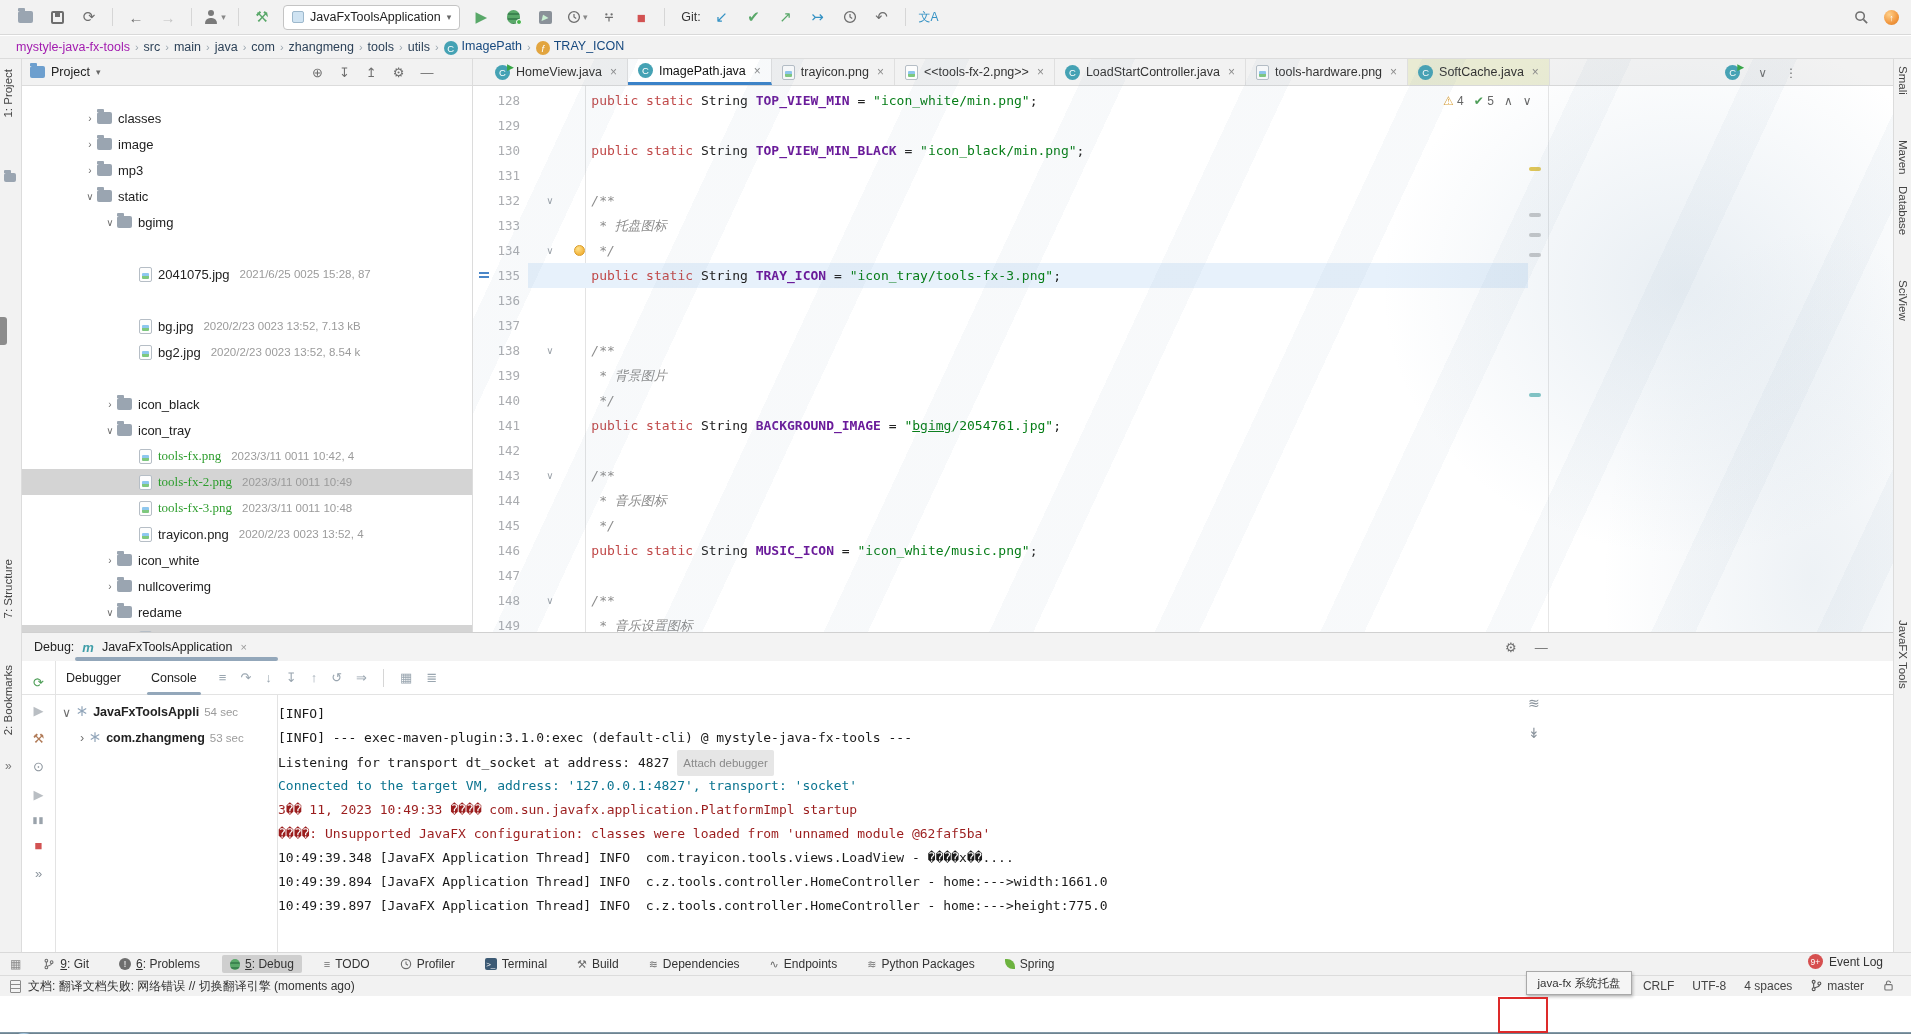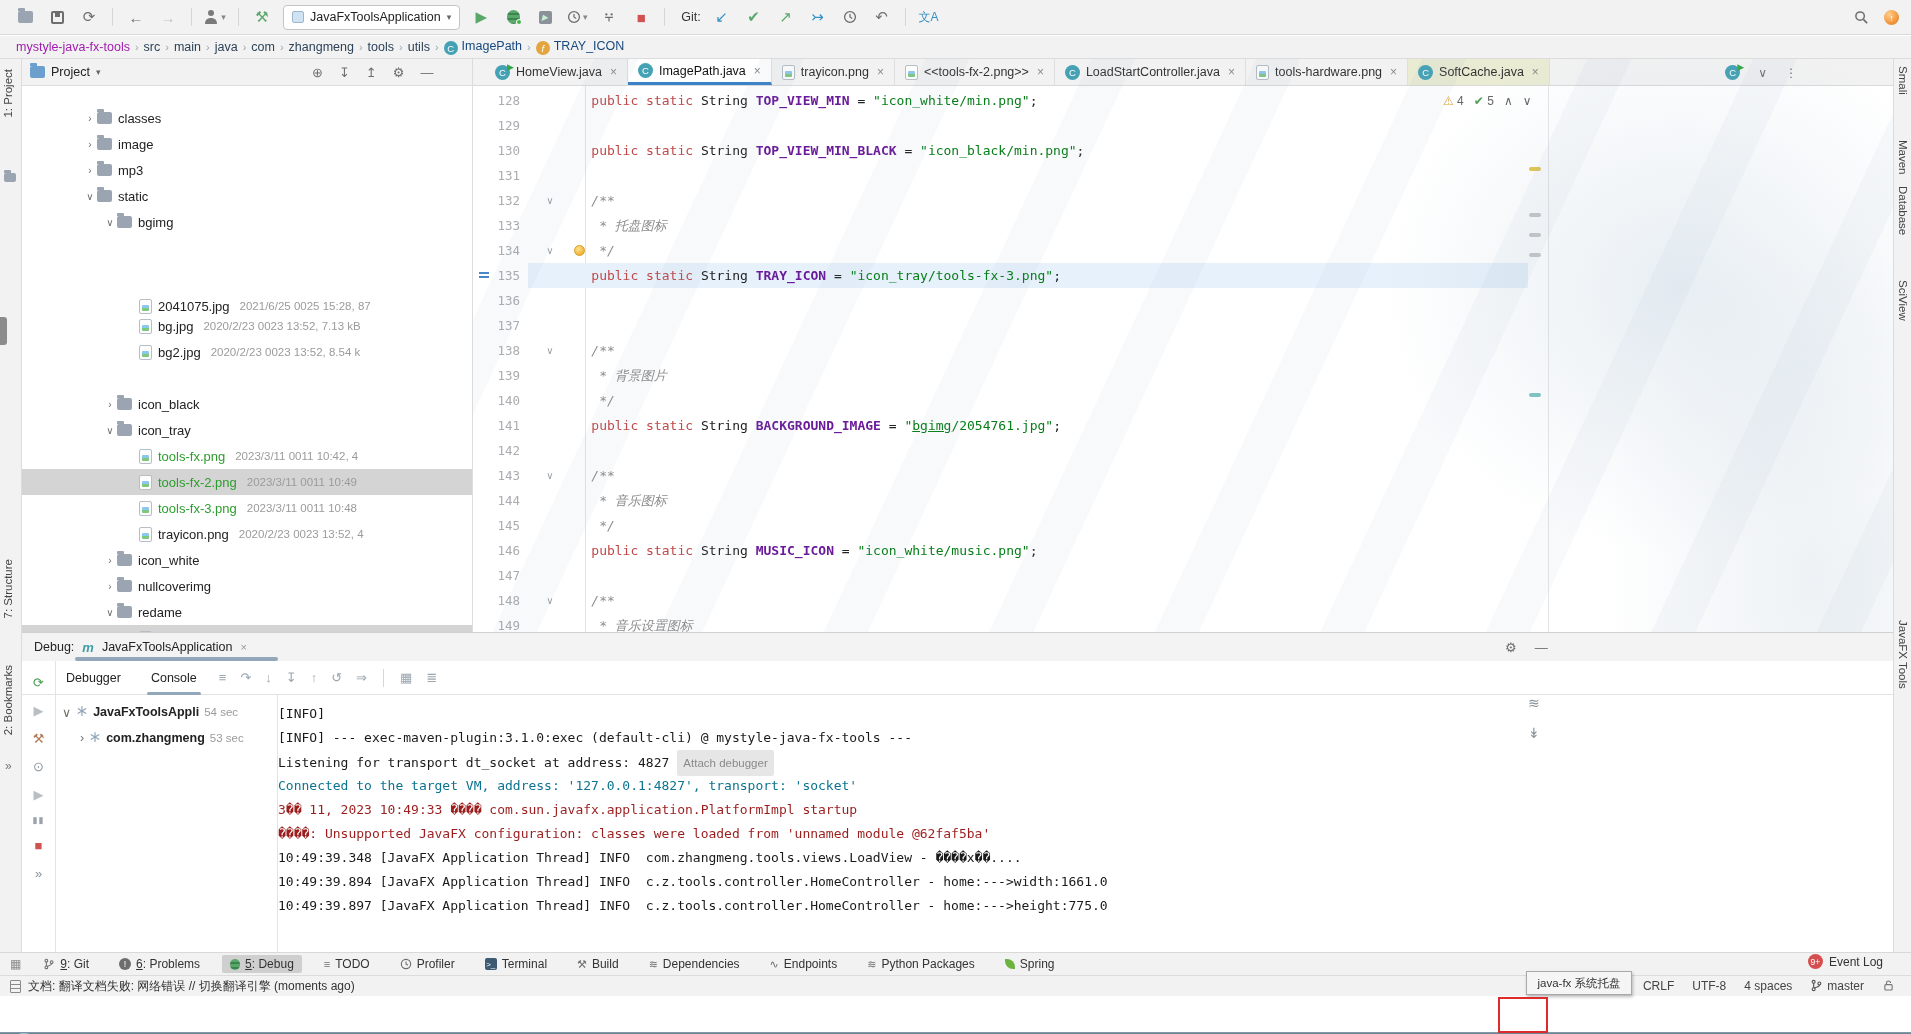--- a/index.html
+++ b/index.html
@@ -53,21 +53,21 @@
 
   
   #project { left:22px; top:59px; width:451px; height:573px; background:#fff; border-right:1px solid #dcdcdc; overflow:hidden; }
   #project-header { height:27px; background:#f2f2f2; border-bottom:1px solid #dcdcdc; display:flex; align-items:center; padding-left:8px; gap:6px; font-size:12.5px; color:#222; }
   #ph-icons { position:absolute; left:290px; top:0; height:27px; display:flex; align-items:center; gap:16px; color:#6e6e6e; font-size:13px; }
   #ptree { position:absolute; left:0; top:27px; width:451px; height:546px; overflow:hidden; }
   .trow { position:absolute; left:0; width:451px; height:26px; display:flex; align-items:center; font-size:13px; color:#222; }
   .trow.sel { background:#d4d4d4; }
   .trow .chev { width:14px; color:#6e6e6e; font-size:10px; text-align:center; flex:none; }
   .trow .nm { margin-left:6px; white-space:nowrap; }
-  .trow .nm.green { color:#2d9d2d; }
+  .trow .nm.green { color:#2d9d2d;font-family:Liberation Serif, serif; }
   .trow .meta { margin-left:10px; color:#9b9b9b; font-size:11.5px; white-space:nowrap; }
   .ico-imgfile { width:13px; height:15px; background:#fdfdfd; border:1px solid #b6bec6; border-radius:2px; position:relative; flex:none; }
   .ico-imgfile i { position:absolute; left:2px; top:5px; width:7px; height:6px; background:linear-gradient(180deg,#8ec7ee 55%,#7ec87e 45%); border-radius:1px; }
 
   
   #editor { left:473px; top:59px; width:1420px; height:573px; background:#fff; overflow:hidden; }
   #tabs { position:relative; height:27px; background:#f2f2f2; border-bottom:1px solid #d9d9d9; display:flex; align-items:stretch; padding-left:12px; }
   .tab { display:flex; align-items:center; gap:6px; padding:0 10px; border-right:1px solid #dfdfdf; font-size:12.5px; color:#333; }
   .tab.sel { background:#fff; border-bottom:3px solid #3a82c8; color:#111; }
   .tab.tint { background:#e9ebd3; }
@@ -395,21 +395,21 @@
           </span>
           <span class="nm">static</span>
         </div>
         <div class="trow" style="top: 123px; padding-left: 81px;">
           <span class="chev">∨</span>
           <span class="ico-folder">
             <i></i>
           </span>
           <span class="nm">bgimg</span>
         </div>
-        <div class="trow" style="top: 175px; padding-left: 117px; margin-top: 32px;">
+        <div class="trow" style="top: 175px; padding-left: 117px;">
           <span class="ico-imgfile">
             <i></i>
           </span>
           <span class="nm">2041075.jpg</span>
           <span class="meta">2021/6/25 0025 15:28, 87</span>
         </div>
         <div class="trow" style="top: 227px; padding-left: 117px;">
           <span class="ico-imgfile">
             <i></i>
           </span>
@@ -675,21 +675,21 @@
           <span class="tm">53 sec</span>
         </div>
       </div>
     <div id="console" class="mono">
         <div class="conline" style="top: 7px;"><span>[INFO]</span></div>
         <div class="conline" style="top: 31px;"><span>[INFO] --- exec-maven-plugin:3.1.0:exec (default-cli) @ mystyle-java-fx-tools ---</span></div>
         <div class="conline" style="top: 55px;"><span>Listening for transport dt_socket at address: 4827</span><span class="conbadge">Attach debugger</span></div>
         <div class="conline sys" style="top: 79px;"><span>Connected to the target VM, address: '127.0.0.1:4827', transport: 'socket'</span></div>
         <div class="conline err" style="top: 103px;"><span>3�� 11, 2023 10:49:33 ���� com.sun.javafx.application.PlatformImpl startup</span></div>
         <div class="conline err" style="top: 127px;"><span>����: Unsupported JavaFX configuration: classes were loaded from 'unnamed module @62faf5ba'</span></div>
-        <div class="conline" style="top: 151px;"><span>10:49:39.348 [JavaFX Application Thread] INFO  com.zhangmeng.tools.views.LoadView - ����x��....</span></div>
+        <div class="conline" style="top: 151px;"><span>10:49:39.348 [JavaFX Application Thread] INFO  com.trayicon.tools.views.LoadView - ����x��....</span></div>
         <div class="conline" style="top: 175px;"><span>10:49:39.894 [JavaFX Application Thread] INFO  c.z.tools.controller.HomeController - home:---&gt;width:1661.0</span></div>
         <div class="conline" style="top: 199px;"><span>10:49:39.897 [JavaFX Application Thread] INFO  c.z.tools.controller.HomeController - home:---&gt;height:775.0</span></div>
       </div>
     <div id="con-right">
       <span>≋</span>
       <span>↡</span>
     </div>
   </div>
 
   <div id="bottombar" class="abs">

